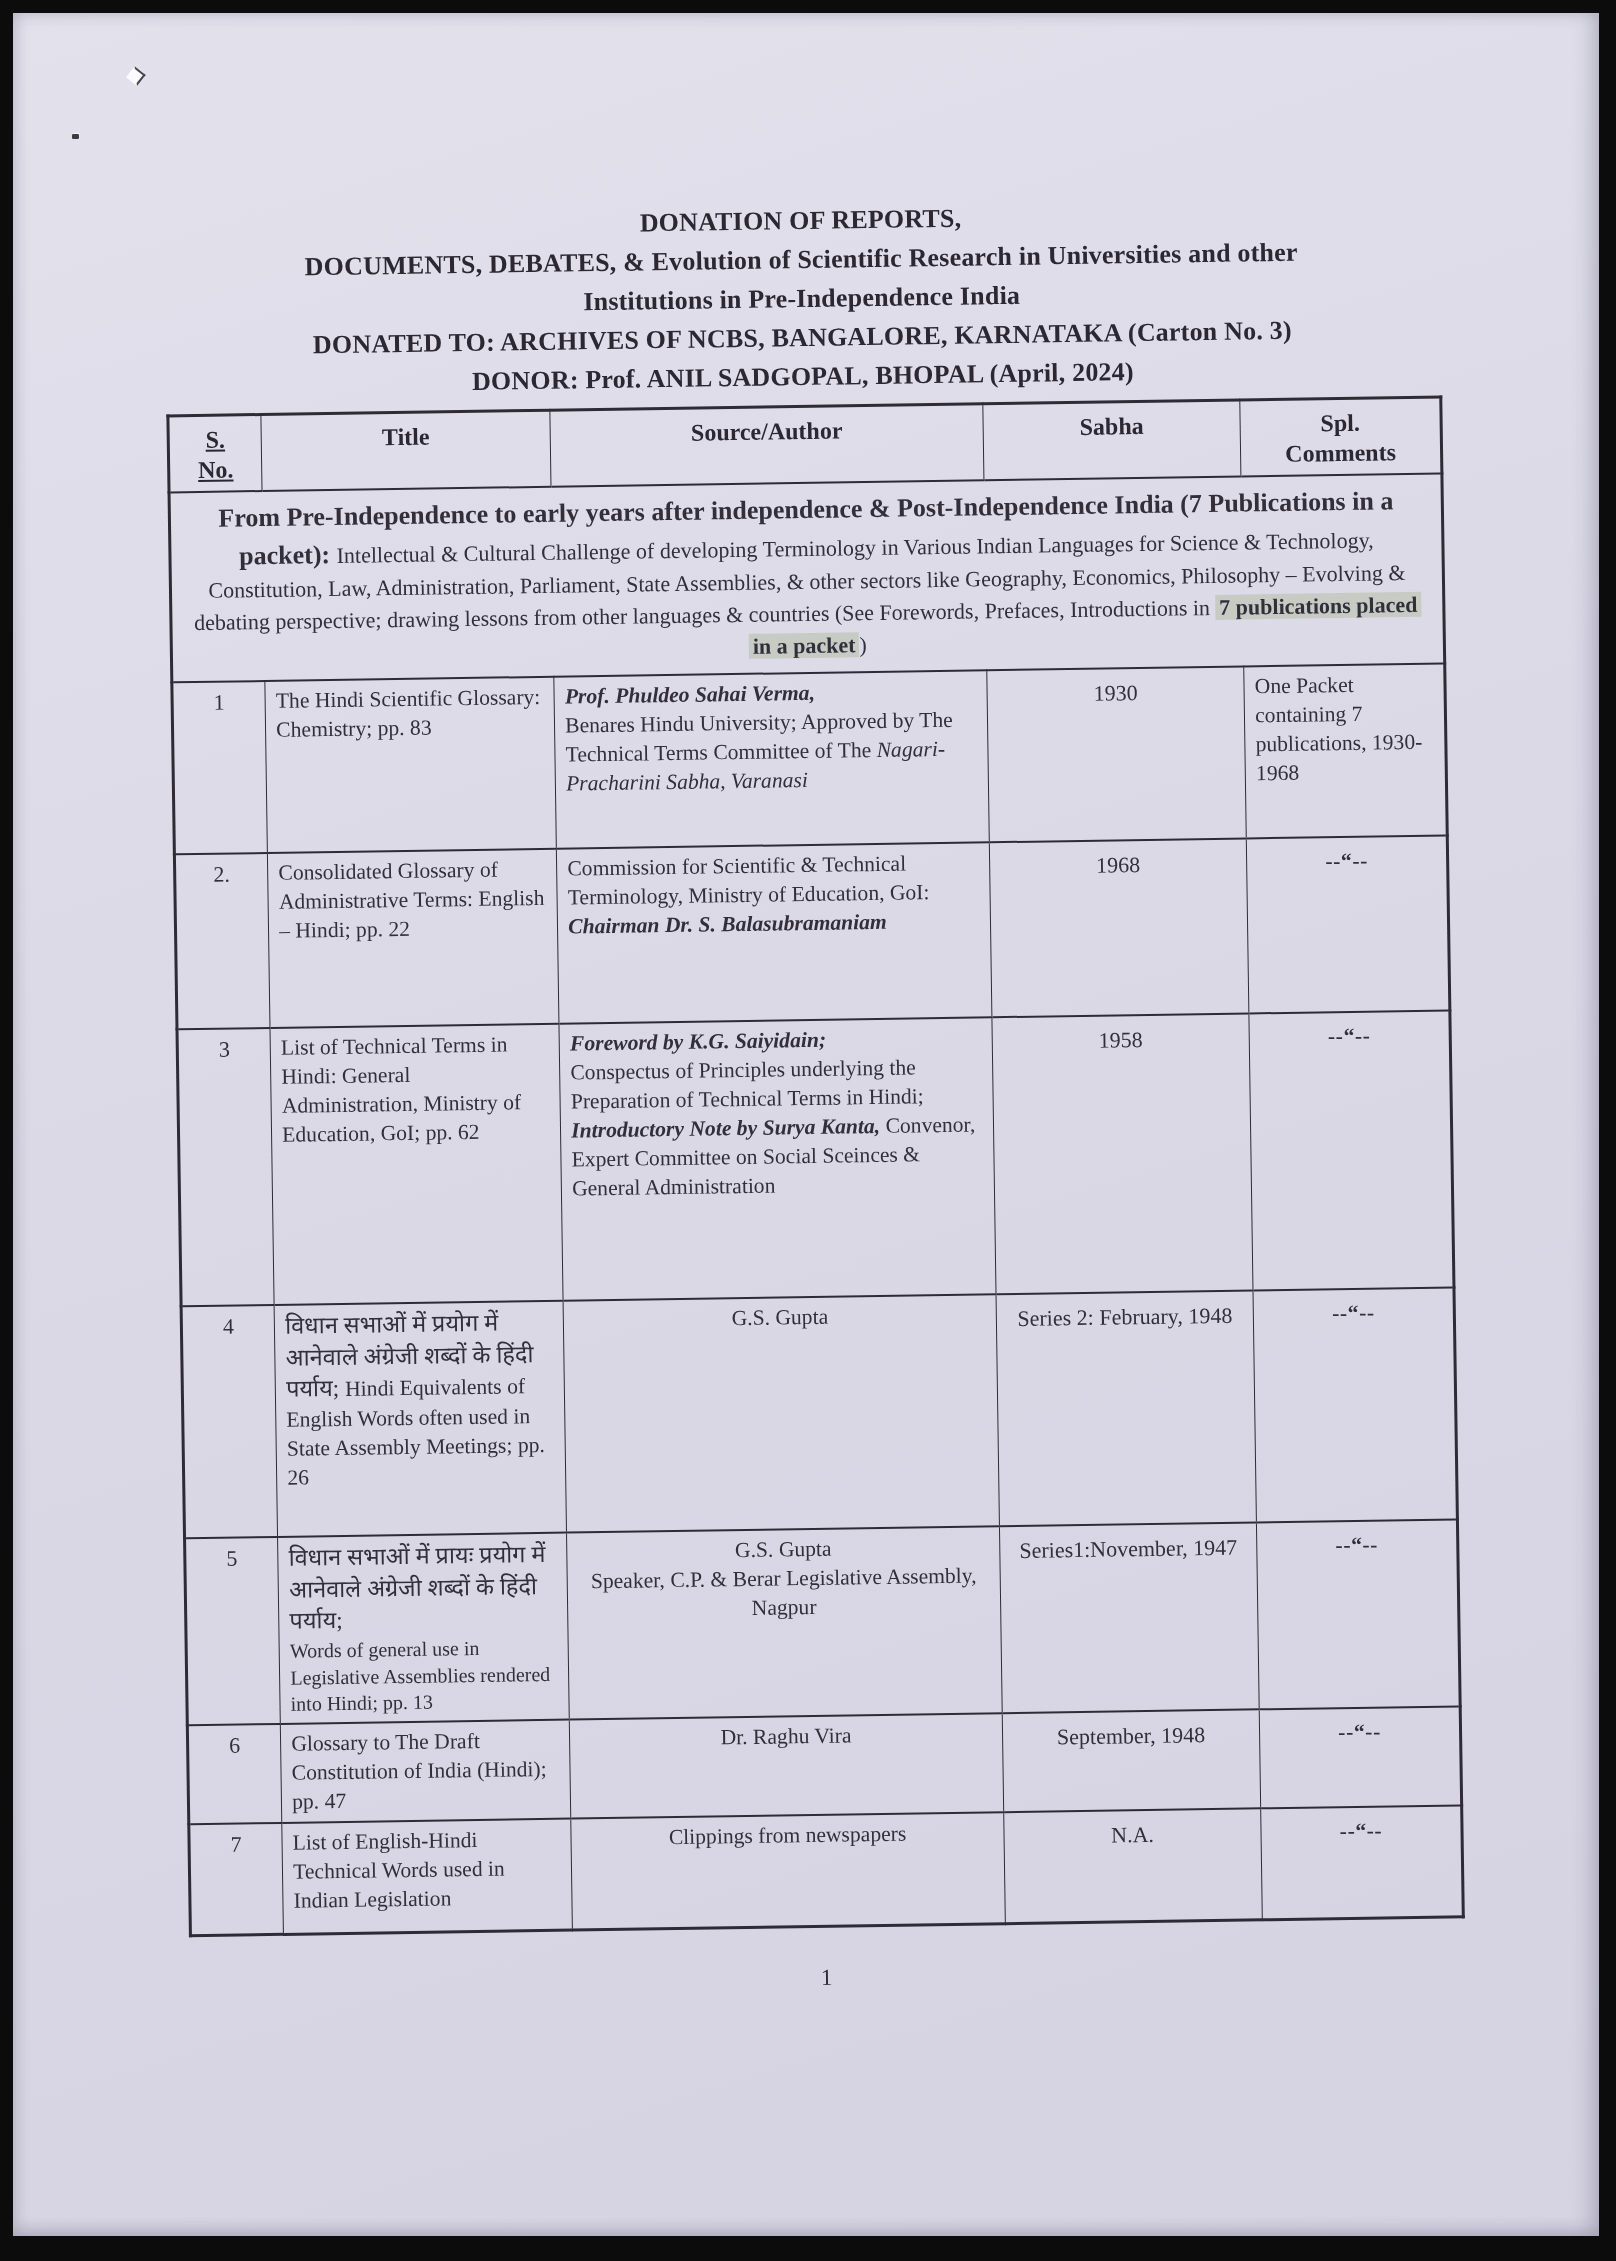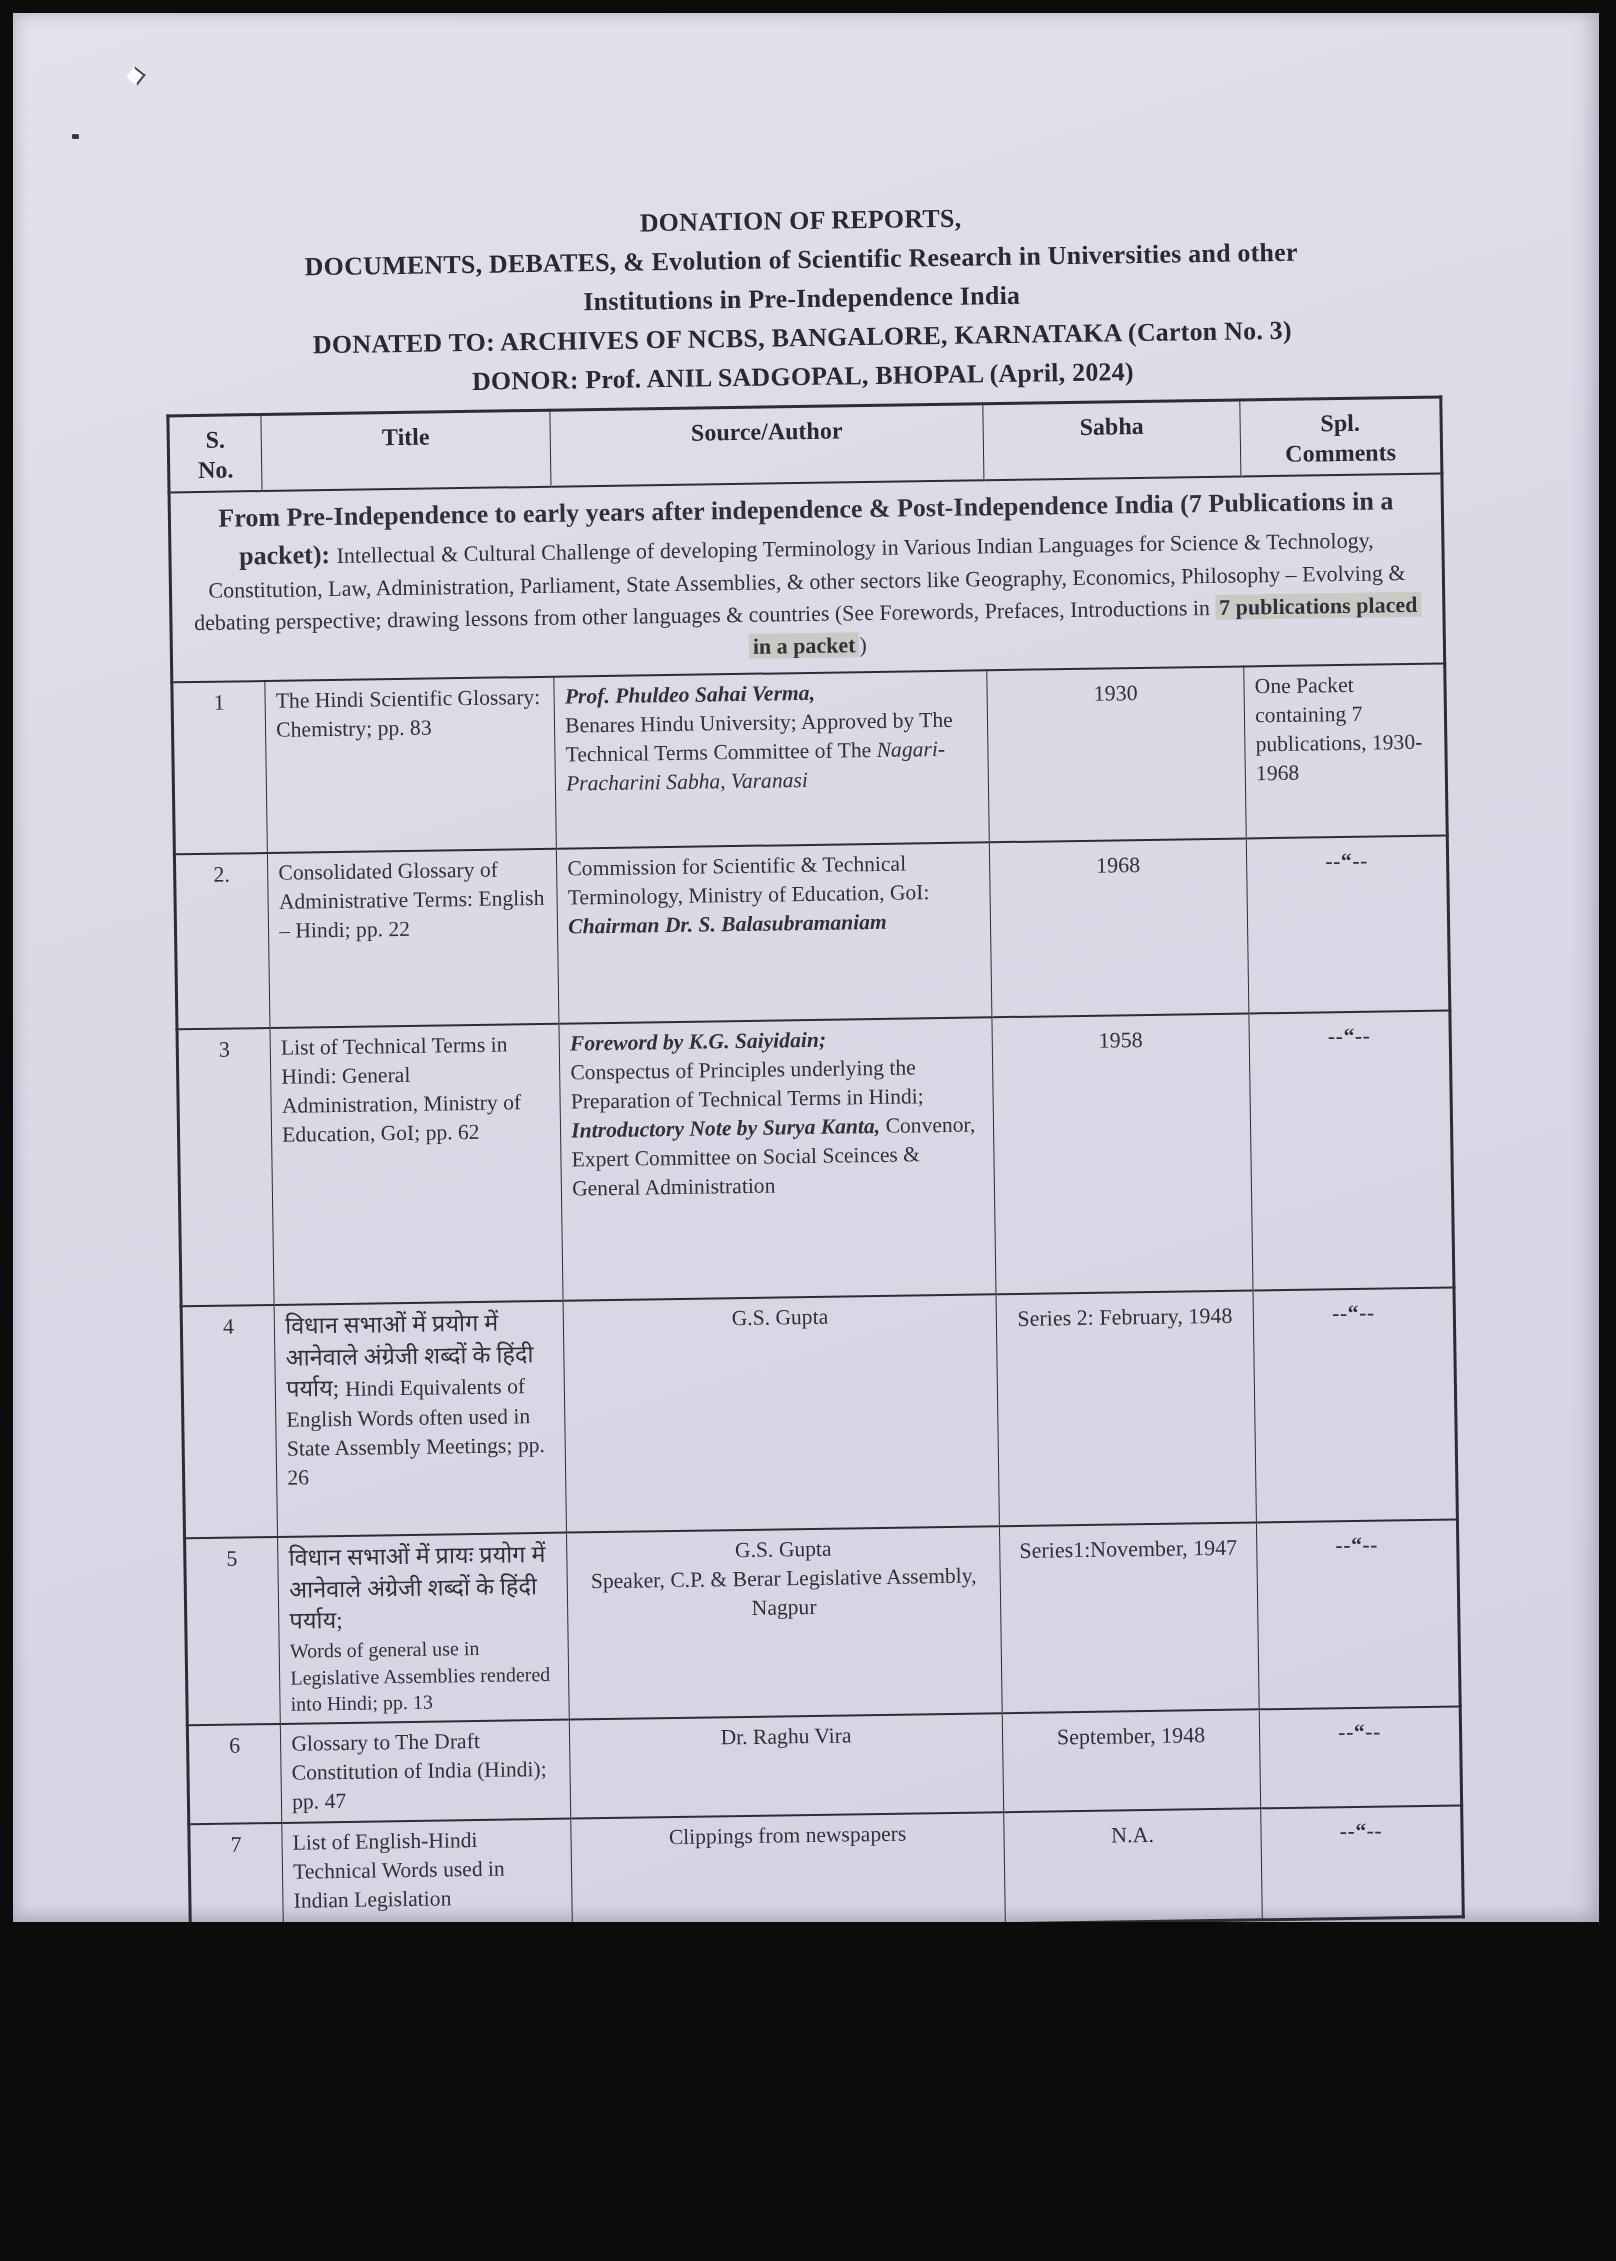--- a/index.html
+++ b/index.html
@@ -4,21 +4,21 @@
 <style>
   html,body { margin:0; padding:0; }
   body {
     width:1616px; height:2261px;
     background:#0c0c0c;
     position:relative;
     font-family:"Liberation Serif","DejaVu Serif",serif;
   }
   .scan-frame { position:absolute; inset:0; }
   .paper {
-    position:absolute; left:12.7px; top:12.7px; width:1586px; height:1909px;
+    position:absolute; left:12.7px; top:12.7px; width:1586px; height:2223px;
     background:linear-gradient(163deg,#e2e1ec 0%,#dbd9e6 42%,#d5d3e1 100%);
     box-shadow: inset -10.2px 0 18px rgba(45,42,70,.16), inset 0 -7.6px 14px rgba(45,42,70,.10), inset 6.4px 0 12.7px rgba(45,42,70,.08);
     overflow:hidden;
   }
   .staple-a {
     position:absolute; left:116px; top:56px; width:9.5px; height:9.5px;
     background:#fbfafd; border:2.5px solid #46434e;
     border-left-color:transparent; border-bottom-color:transparent;
     transform:rotate(38deg);
   }
@@ -48,21 +48,21 @@
   td,th {
     border:1.3px solid #2e2b36;
     border-top-width:2.5px; border-bottom-width:2.5px;
     vertical-align:top;
     padding:5.1px 10.2px;
     font-size:21.6px; line-height:1.34;
     color:#322f3b;
     overflow:hidden;
   }
   th { font-size:24px; line-height:1.25; font-weight:bold; text-align:center; padding-top:7.6px; color:#2b2834; }
-  .w80  { display:inline-block; max-width:53px; }
+  .w80  { display:inline-block; max-width:53px;text-decoration:underline; }
   .w210 { display:inline-block; max-width:136px; }
   tr.r-head    { height:76px; }
   tr.r-section { height:165px; }
   tr.r1 { height:172px; }
   tr.r2 { height:175px; }
   tr.r3 { height:277px; }
   tr.r4 { height:232px; }
   tr.r5 { height:185px; }
   tr.r6 { height:86px; }
   tr.r7 { height:111px; }

